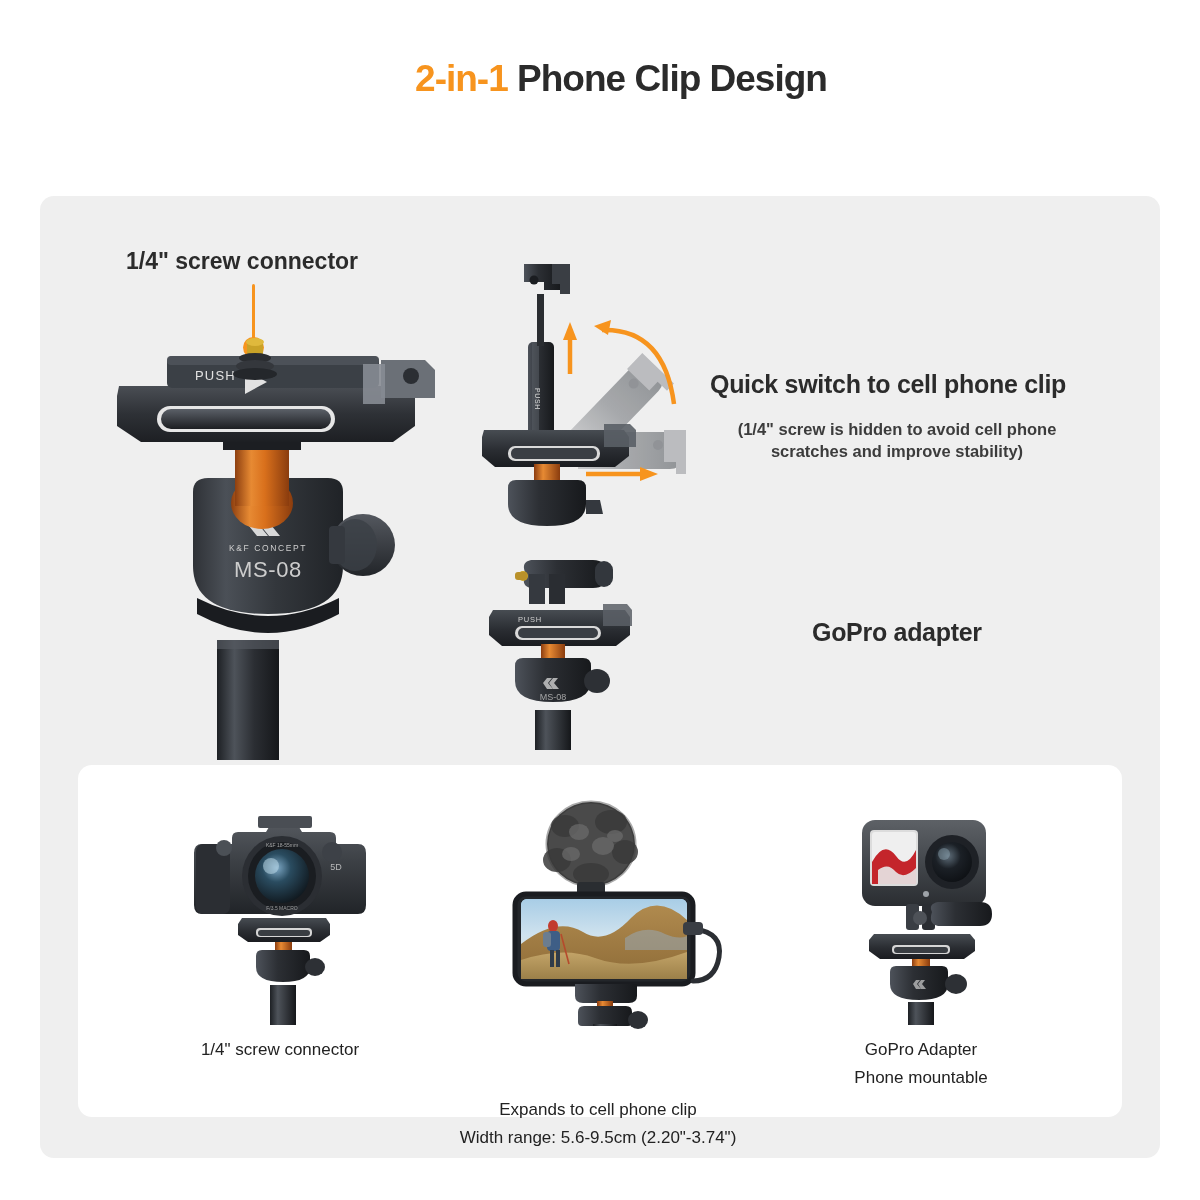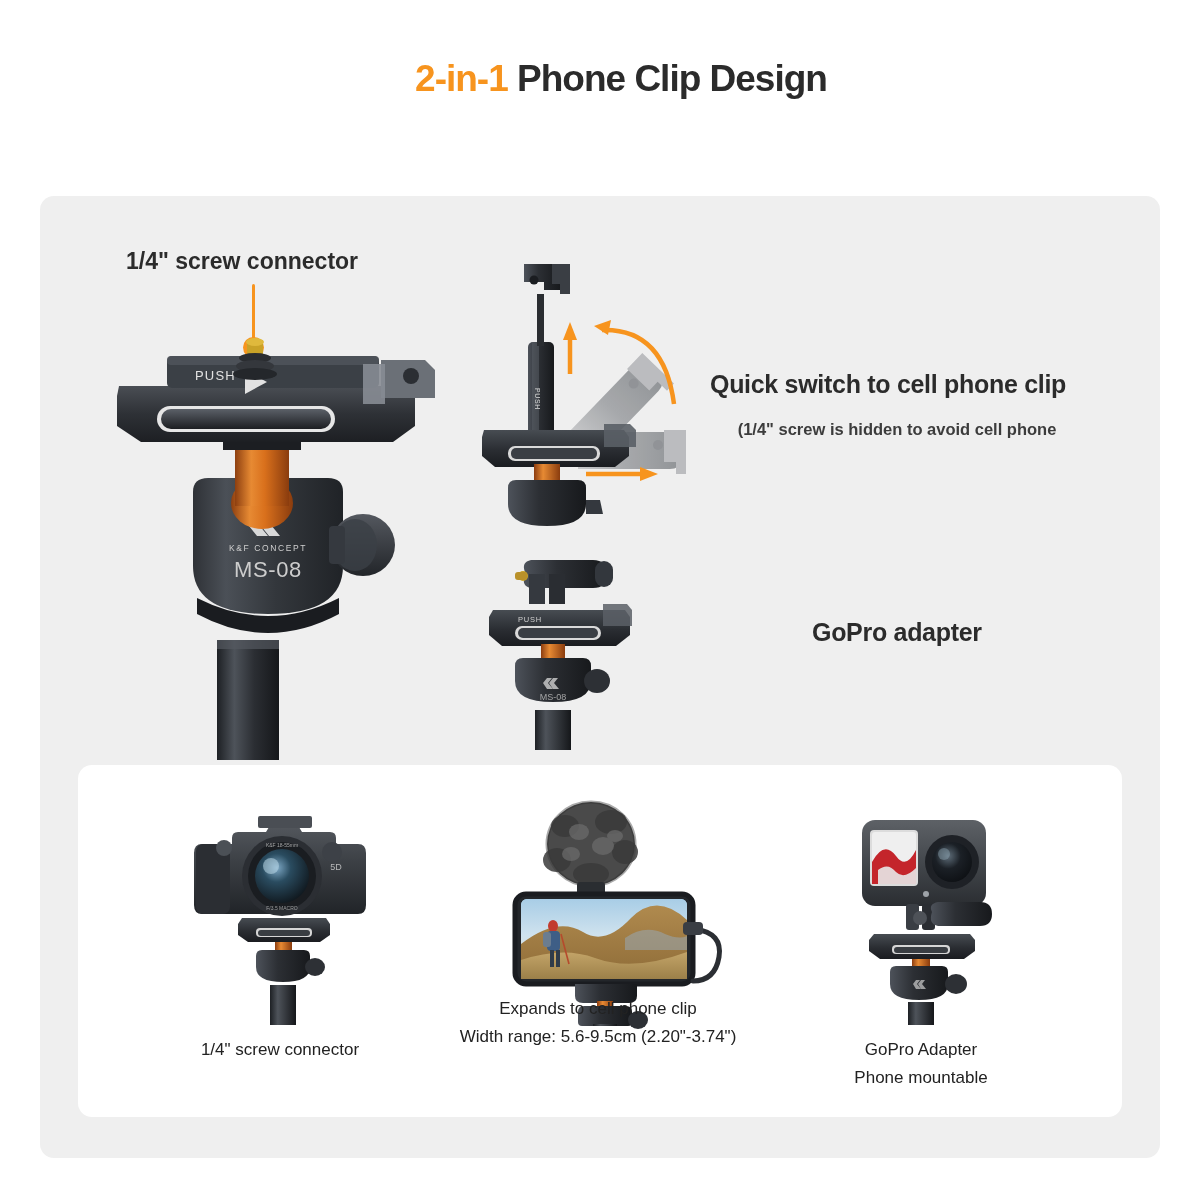--- a/index.html
+++ b/index.html
@@ -230,20 +230,21 @@
     <path d="M124 80 q62 -2 72 74"></path>
   </g>
   <polygon points="92,72 85,90 99,90" fill="#F7941E"></polygon>
   <polygon points="180,224 162,217 162,231" fill="#F7941E"></polygon>
   <polygon points="116,76 133,70 130,85" fill="#F7941E"></polygon>
 </svg>
 
 <div class="hdr" style="left:710px;top:370px;">Quick switch to cell phone clip</div>
 <div class="sub" style="left:707px;top:418px;width:380px;">
   <div>(1/4" screw is hidden to avoid cell phone</div>
+  <div>scratches and improve stability)</div>
 </div>
 
 <svg class="abs" style="left:485px;top:550px;" width="170" height="200" viewBox="0 0 170 200">
   <defs>
     <linearGradient id="gBlack" x1="0" y1="0" x2="1" y2="0">
       <stop offset="0" stop-color="#4d525a"></stop>
       <stop offset=".4" stop-color="#2c2f34"></stop>
       <stop offset="1" stop-color="#17191c"></stop>
     </linearGradient>
     <linearGradient id="gPlate" x1="0" y1="0" x2="0" y2="1">
@@ -446,21 +447,21 @@
   <g>
     <path d="M70 186 h62 v12 q0 7 -8 7 h-46 q-8 0 -8 -7 z" fill="url(#pBlack)"></path>
     <rect x="92" y="203" width="16" height="17" fill="url(#pOrange)"></rect>
     <ellipse cx="100" cy="219" rx="11" ry="9" fill="url(#pOrange)"></ellipse>
     <path d="M73 214 q0-6 6-6 h42 q6 0 6 6 v10 q0 4 -4 4 h-46 q-4 0 -4 -4 z" fill="url(#pBlack)"></path>
     <ellipse cx="133" cy="222" rx="10" ry="9" fill="#2d3035"></ellipse>
     <rect x="88" y="226" width="24" height="2" fill="url(#pTube)"></rect>
   </g>
 </svg>
 
-<div class="cap" style="left:433px;top:995px;">
+<div class="cap" style="left:433px;top:1096px;">
   <div>Expands to cell phone clip</div>
   <div>Width range: 5.6-9.5cm (2.20"-3.74")</div>
 </div>
 
 <svg class="abs" style="left:848px;top:800px;" width="170" height="225" viewBox="0 0 170 225">
   <defs>
     <linearGradient id="gpBody" x1="0" y1="0" x2="0" y2="1">
       <stop offset="0" stop-color="#5d6166"></stop>
       <stop offset=".5" stop-color="#43474c"></stop>
       <stop offset="1" stop-color="#2a2d31"></stop>

